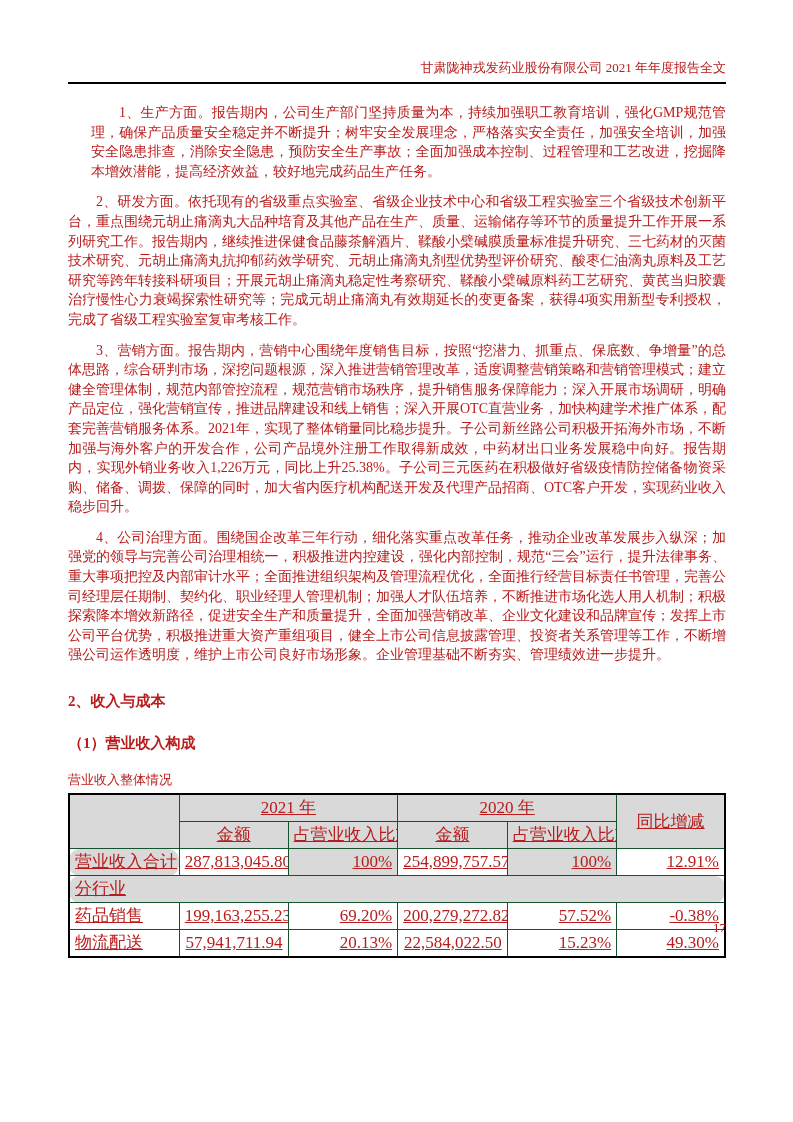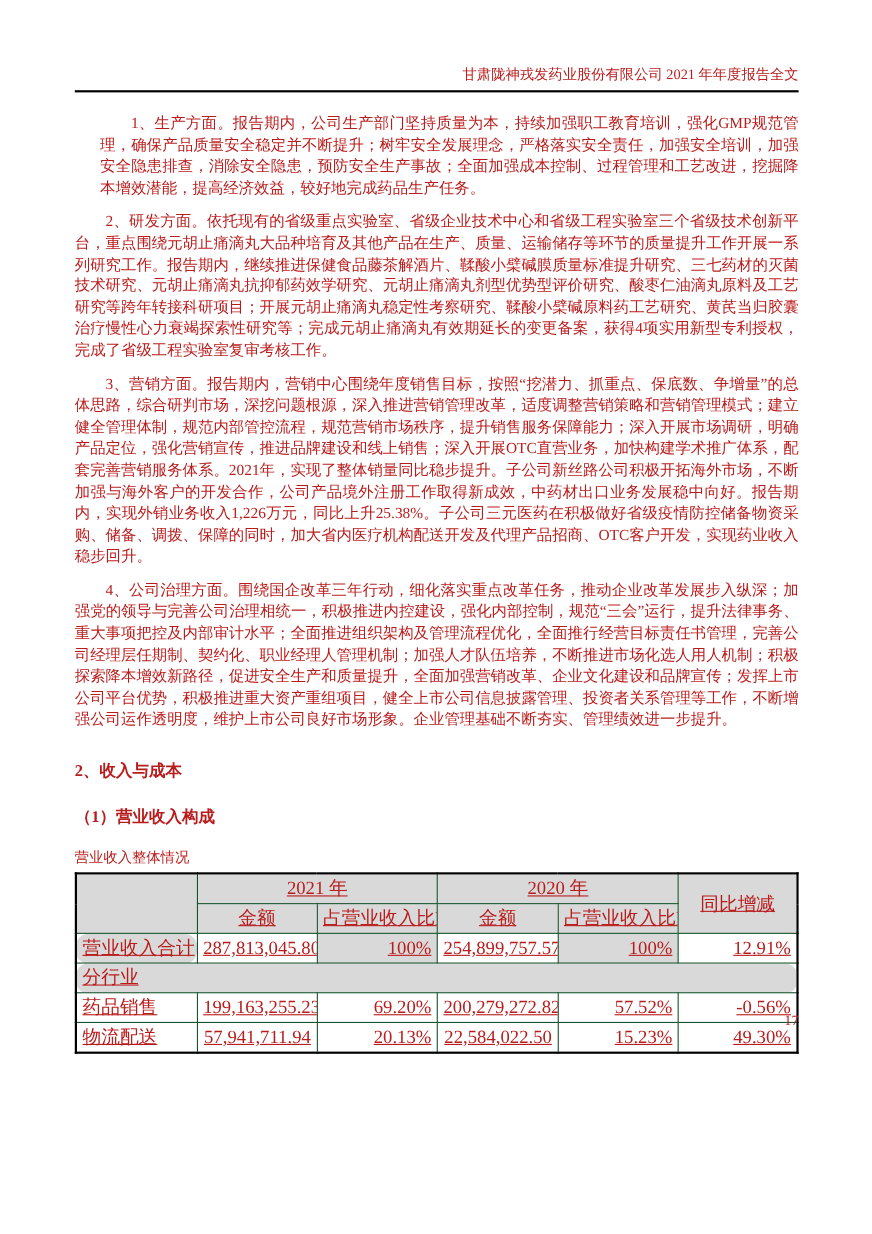--- a/index.html
+++ b/index.html
@@ -100,21 +100,21 @@
       </tr>
       <tr>
         <td class="lbl" colspan="6">分行业</td>
       </tr>
       <tr>
         <td class="plain-lbl">药品销售</td>
         <td class="num">199,163,255.23</td>
         <td class="num">69.20%</td>
         <td class="num">200,279,272.82</td>
         <td class="num">57.52%</td>
-        <td class="num">-0.56%</td>
+        <td class="num">-0.38%</td>
       </tr>
       <tr>
         <td class="plain-lbl">物流配送</td>
         <td class="num">57,941,711.94</td>
         <td class="num">20.13%</td>
         <td class="num">22,584,022.50</td>
         <td class="num">15.23%</td>
         <td class="num">49.30%</td>
       </tr>
     </tbody>

